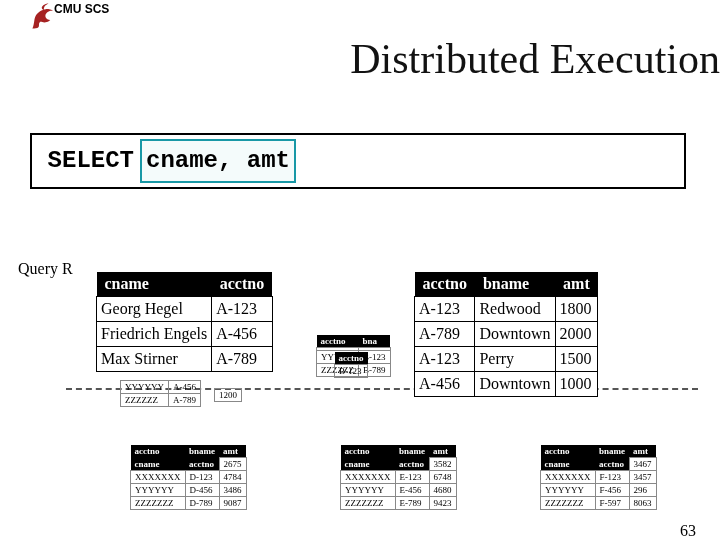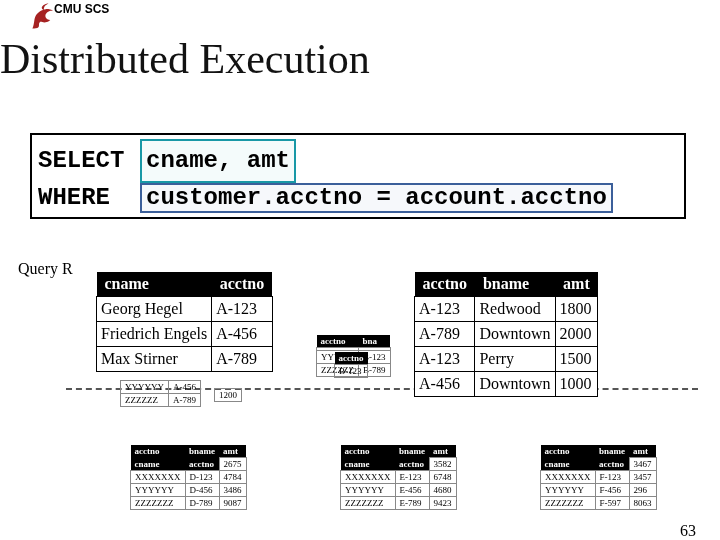--- a/index.html
+++ b/index.html
@@ -1,21 +1,21 @@
 <!DOCTYPE html>
 <html><head>
 <meta charset="utf-8">
 <style>
 html,body{margin:0;padding:0;width:720px;height:540px;background:#fff;font-family:"Times New Roman",Times,serif;color:#000;overflow:hidden;position:relative}
 .cmu-header{position:absolute;top:2px;left:30px;display:flex;align-items:flex-start;}
 .cmu-header .logo{width:24px;height:30px}
 .cmu-header .label{font-size:12px;font-weight:bold;font-family:Arial,Helvetica,sans-serif}
-.title{position:absolute;top:35px;left:0;width:720px;text-align:left;font-size:42px;font-weight:normal;color:#121212;font-family:"Times New Roman",Times,serif}
+.title{position:absolute;top:35px;left:0;width:720px;text-align:right;font-size:42px;font-weight:normal;color:#121212;font-family:"Times New Roman",Times,serif}
 .sql-box{position:absolute;top:133px;left:30px;width:640px;border:2px solid #000;background:#fff;font-family:"Courier New",monospace;font-size:24px;font-weight:bold;line-height:26px;padding:4px 6px}
-.kw{display:inline-block;width:96px;}
+.kw{display:inline-block;width:96px;text-align:right}
 .hl{display:inline-block;white-space:pre}
 .hl-teal{border:2px solid #1898a6;background:rgba(60,180,190,.06);padding:7px 4px;margin-left:6px}
 .hl-blue{border:2px solid #3b5f9a;background:rgba(80,120,180,.05);padding:0 4px;margin-left:6px}
 .hl-green{border:2px solid #8aab46;background:rgba(160,190,90,.08);padding:0 4px;margin-left:6px}
 .ctx-label{position:absolute;top:260px;left:18px;font-size:16px}
 .table{position:absolute;border-collapse:collapse;background:#fff}
 .table th{background:#000;color:#fff;font-weight:bold;text-align:left;padding:3px 8px;font-family:"Times New Roman",Times,serif}
 .table td{border:1px solid #000;padding:3px 4px;font-family:"Times New Roman",Times,serif}
 .table.result1{top:272px;left:96px}
 .table.result1 th,.table.result1 td{font-size:16px}
@@ -37,21 +37,20 @@
         <path fill="#a62222" d="M20 8c2-4 8-6 12-6 0 0-6 2-8 6-2 4 0 6 0 6s-6-2-4-6z"></path>
       </svg>
   </span>
   <span class="label">CMU SCS</span>
 </div>
 
 <div class="title">Distributed Execution</div>
 
 <div class="sql-box">
   <div><span class="kw">SELECT</span><span class="hl hl-teal">cname, amt</span></div>
-  <div><span class="kw">WHERE</span><span class="hl hl-blue">customer.acctno = account.acctno</span></div>
   <div class="dashed-divider"></div>
 </div>
 
 <div class="ctx-label">Query R</div>
 
 <table class="bg-small" style="top:380px;left:120px">
   <tbody>
       <tr>
         <td>YYYYYY</td>
         <td>A-456</td>

